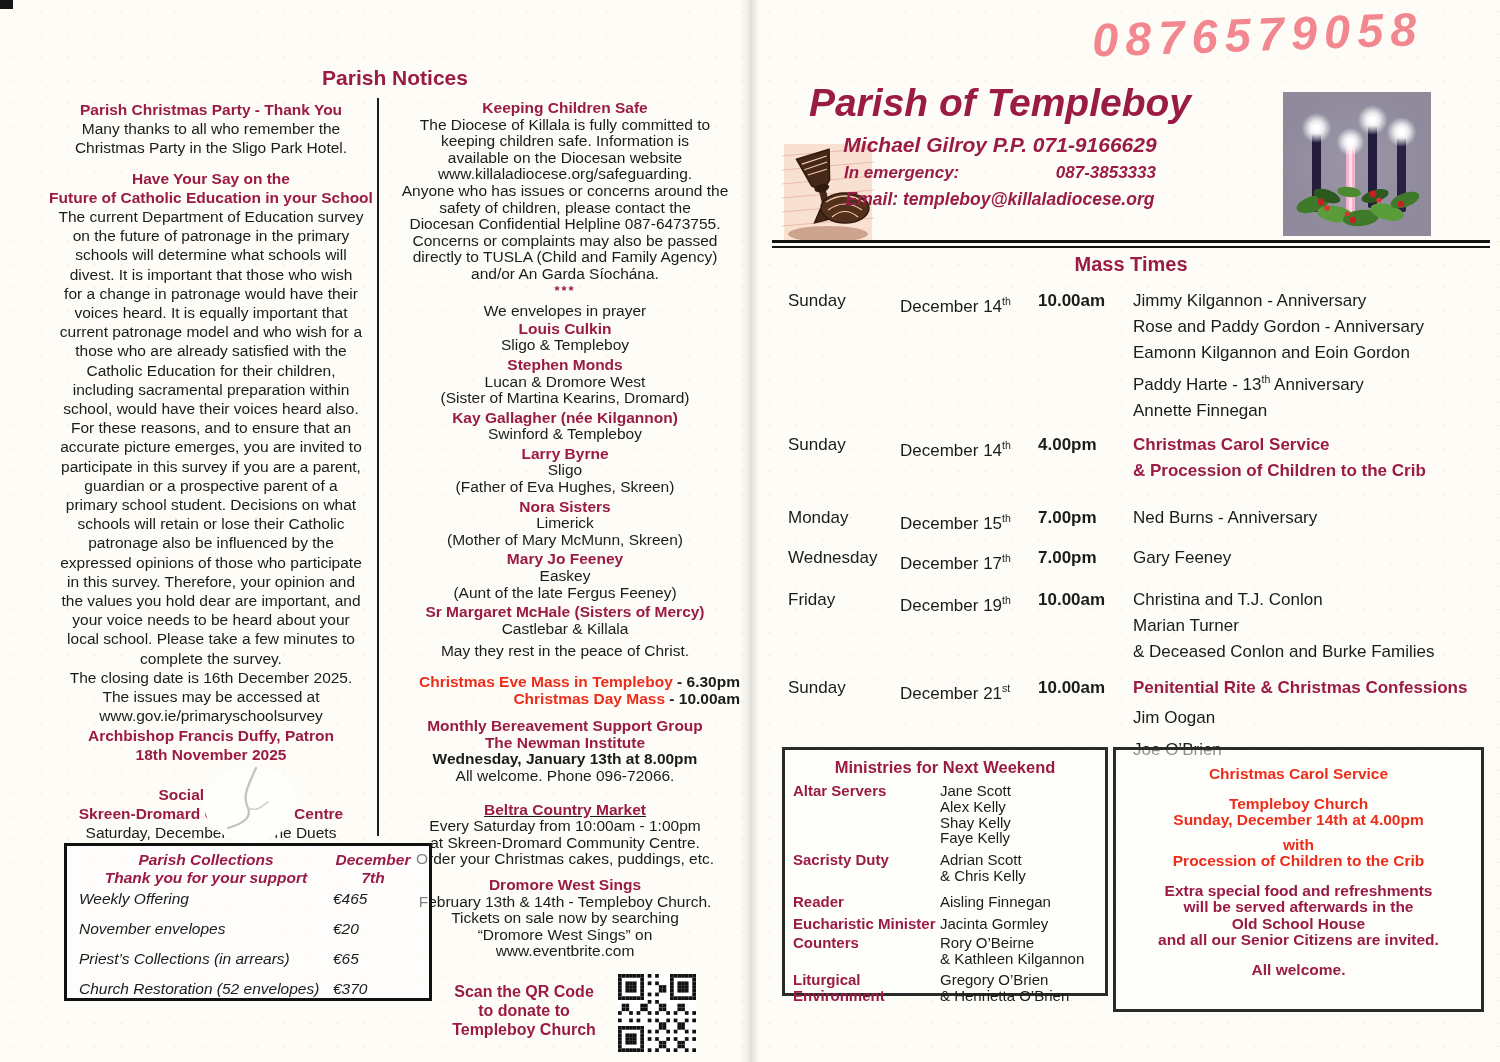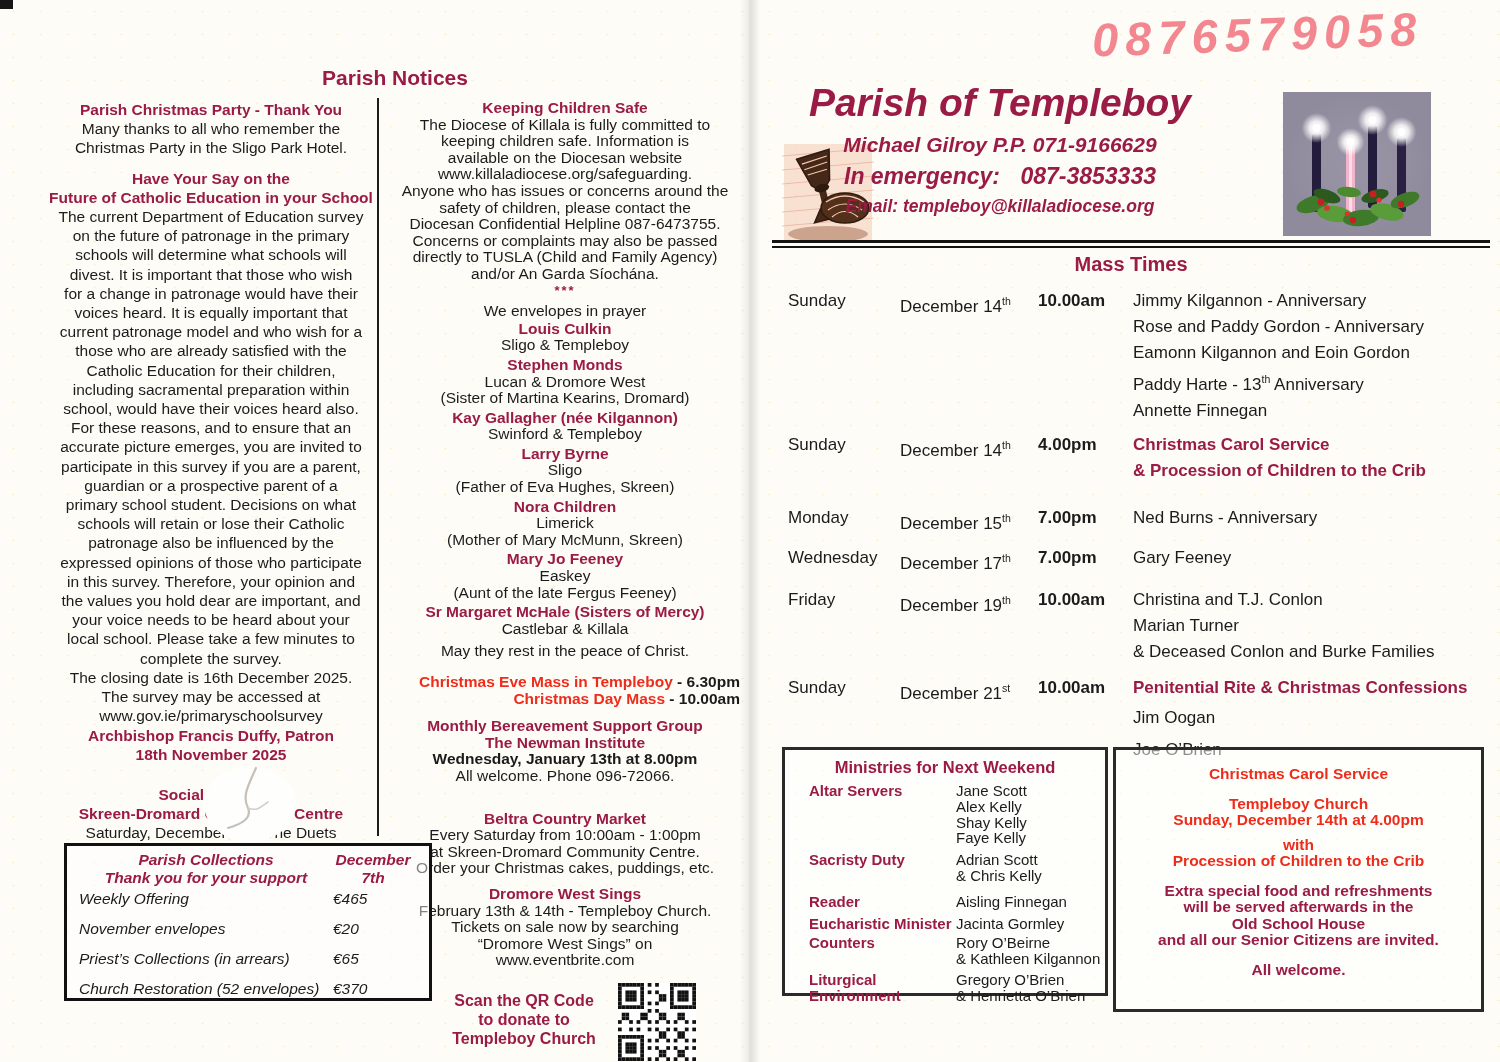--- a/index.html
+++ b/index.html
@@ -53,37 +53,37 @@
   .c-val{position:absolute;left:254px;}
 
   
   .handwriting{position:absolute;left:1092px;top:6px;width:380px;
     font-size:47px;color:#f2737f;font-style:italic;font-weight:700;
     letter-spacing:7px;transform:rotate(-2deg);opacity:0.85;}
   .rp-header{position:absolute;left:800px;top:82px;width:400px;text-align:center;color:var(--maroon);}
   .rp-title{font-size:39px;font-weight:700;font-style:italic;line-height:42px;}
   .rp-line1{font-size:21px;font-weight:700;font-style:italic;margin-top:9px;}
   .rp-line2{display:flex;justify-content:space-between;width:312px;margin:6px auto 0;
-    font-size:23px;font-weight:700;font-style:italic;}
+    font-size:17px;font-weight:700;font-style:italic;}
   .rp-email{font-size:17.5px;font-weight:700;font-style:italic;margin-top:6px;}
   .chalice{position:absolute;left:778px;top:140px;width:100px;height:108px;}
   .wreath{position:absolute;left:1283px;top:92px;width:148px;height:144px;}
   .dbl-rule{position:absolute;left:772px;top:240px;width:718px;height:3px;
     border-top:3px solid #141414;border-bottom:2px solid #141414;}
   .mass-title{position:absolute;left:772px;top:253px;width:718px;text-align:center;
     font-size:20px;font-weight:700;color:var(--maroon);}
   .mass-table{position:absolute;left:788px;top:288px;width:702px;font-size:17px;}
   .mass-row{display:grid;grid-template-columns:112px 138px 95px 1fr;line-height:26px;}
   .mass-time{font-weight:700;}
   .mass-desc .line{white-space:nowrap;}
 
   .box{border:3px solid #2a2a2a;position:absolute;top:747px;background:rgba(255,255,255,0.5);}
   .ministries{left:782px;width:320px;height:243px;font-size:15px;}
   .m-title{text-align:center;margin-top:8px;color:var(--maroon);font-weight:700;font-size:16.5px;}
-  .m-rows{padding:4px 0 0 24px;}
+  .m-rows{padding:4px 0 0 8px;}
   .m-row{display:grid;grid-template-columns:147px 1fr;line-height:15.8px;}
   .m-label{color:var(--maroon);font-weight:700;white-space:nowrap;}
   .m-names div{white-space:nowrap;}
   .carol{left:1113px;width:365px;height:243px;text-align:center;
     font-size:15.5px;font-weight:700;line-height:16.5px;padding-top:16px;box-sizing:content-box;}
 </style>
 </head>
 <body>
 
 <div class="corner-mark"></div>
@@ -123,21 +123,21 @@
       <div class="line"><span>primary school student. Decisions on what</span></div>
       <div class="line"><span>schools will retain or lose their Catholic</span></div>
       <div class="line"><span>patronage also be influenced by the</span></div>
       <div class="line"><span>expressed opinions of those who participate</span></div>
       <div class="line"><span>in this survey. Therefore, your opinion and</span></div>
       <div class="line"><span>the values you hold dear are important, and</span></div>
       <div class="line"><span>your voice needs to be heard about your</span></div>
       <div class="line"><span>local school. Please take a few minutes to</span></div>
       <div class="line"><span>complete the survey.</span></div>
       <div class="line"><span>The closing date is 16th December 2025.</span></div>
-      <div class="line"><span>The survey may be accessed at</span></div>
+      <div class="line"><span>The issues may be accessed at</span></div>
       <div class="line"><span>www.gov.ie/primaryschoolsurvey</span></div>
     </div>
     <div>
       <div class="line"><span class="mb">Archbishop Francis Duffy, Patron</span></div>
       <div class="line"><span class="mb">18th November 2025</span></div>
     </div>
     <div style="margin-top: 21px;">
       <div class="line"><span class="mb">Social Dances</span></div>
       <div class="line"><span class="mb">Skreen-Dromard Community Centre</span></div>
     </div>
@@ -171,21 +171,21 @@
       <div class="line"><span class="mb">Louis Culkin</span></div>
       <div class="line"><span>Sligo &amp; Templeboy</span></div>
       <div class="line" style="margin-top: 3px;"><span class="mb">Stephen Monds</span></div>
       <div class="line"><span>Lucan &amp; Dromore West</span></div>
       <div class="line"><span>(Sister of Martina Kearins, Dromard)</span></div>
       <div class="line" style="margin-top: 3px;"><span class="mb">Kay Gallagher (née Kilgannon)</span></div>
       <div class="line"><span>Swinford &amp; Templeboy</span></div>
       <div class="line" style="margin-top: 3px;"><span class="mb">Larry Byrne</span></div>
       <div class="line"><span>Sligo</span></div>
       <div class="line"><span>(Father of Eva Hughes, Skreen)</span></div>
-      <div class="line" style="margin-top: 3px;"><span class="mb">Nora Children</span></div>
+      <div class="line" style="margin-top: 3px;"><span class="mb">Nora Sisters</span></div>
       <div class="line"><span>Limerick</span></div>
       <div class="line"><span>(Mother of Mary McMunn, Skreen)</span></div>
       <div class="line" style="margin-top: 3px;"><span class="mb">Mary Jo Feeney</span></div>
       <div class="line"><span>Easkey</span></div>
       <div class="line"><span>(Aunt of the late Fergus Feeney)</span></div>
       <div class="line" style="margin-top: 3px;"><span class="mb">Sr Margaret McHale (Sisters of Mercy)</span></div>
       <div class="line"><span>Castlebar &amp; Killala</span></div>
     </div>
     <div style="margin-top: 6px;">
       <div class="line"><span>May they rest in the peace of Christ.</span></div>
@@ -197,21 +197,21 @@
     <div style="margin-top: 11px; text-align: center;">
       <div class="line"><span class="mb">Monthly Bereavement Support Group</span></div>
       <div class="line"><span class="mb">The Newman Institute</span></div>
     </div>
     <div>
       <div class="line"><span class="bb">Wednesday, January 13th at 8.00pm</span></div>
     </div>
     <div>
       <div class="line"><span>All welcome. Phone 096-72066.</span></div>
     </div>
-    <div style="margin-top: 26px;">
+    <div style="margin-top: 17px; text-decoration: underline;">
       <div class="line"><span class="mb">Beltra Country Market</span></div>
     </div>
     <div>
       <div class="line"><span>Every Saturday from 10:00am - 1:00pm</span></div>
       <div class="line"><span>at Skreen-Dromard Community Centre.</span></div>
       <div class="line"><span>Order your Christmas cakes, puddings, etc.</span></div>
     </div>
     <div style="margin-top: 9px;">
       <div class="line"><span class="mb">Dromore West Sings</span></div>
     </div>

